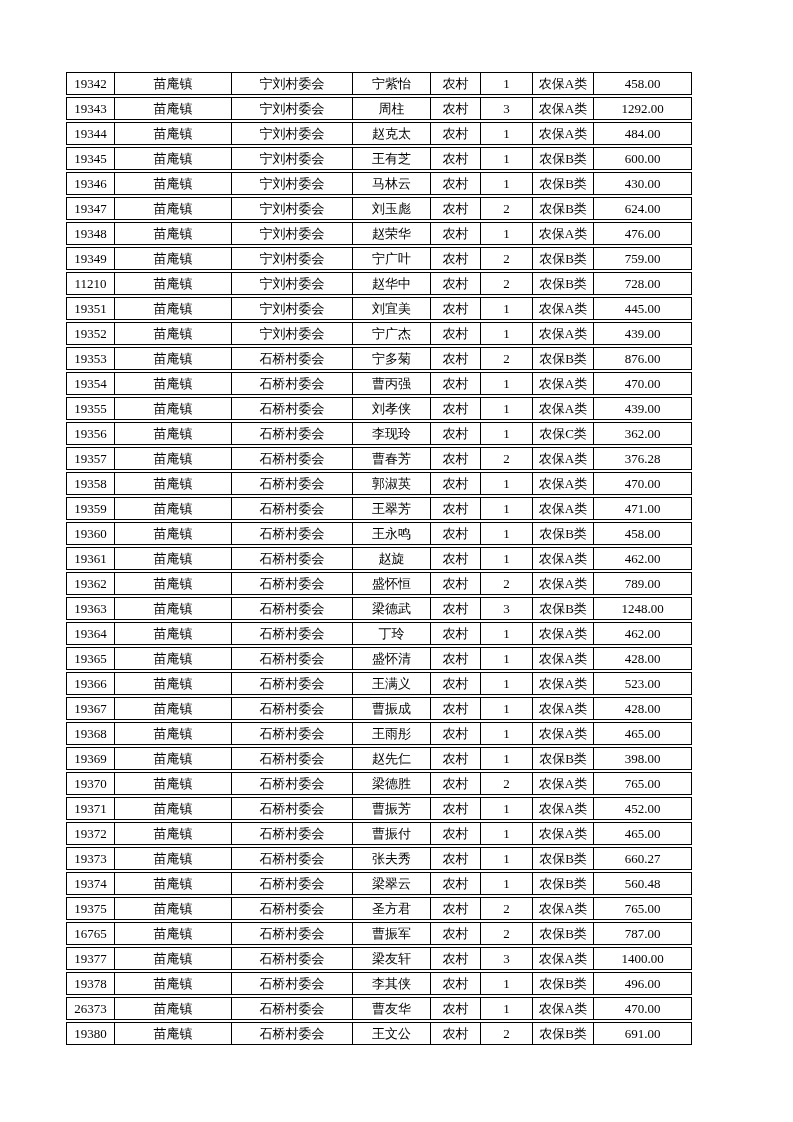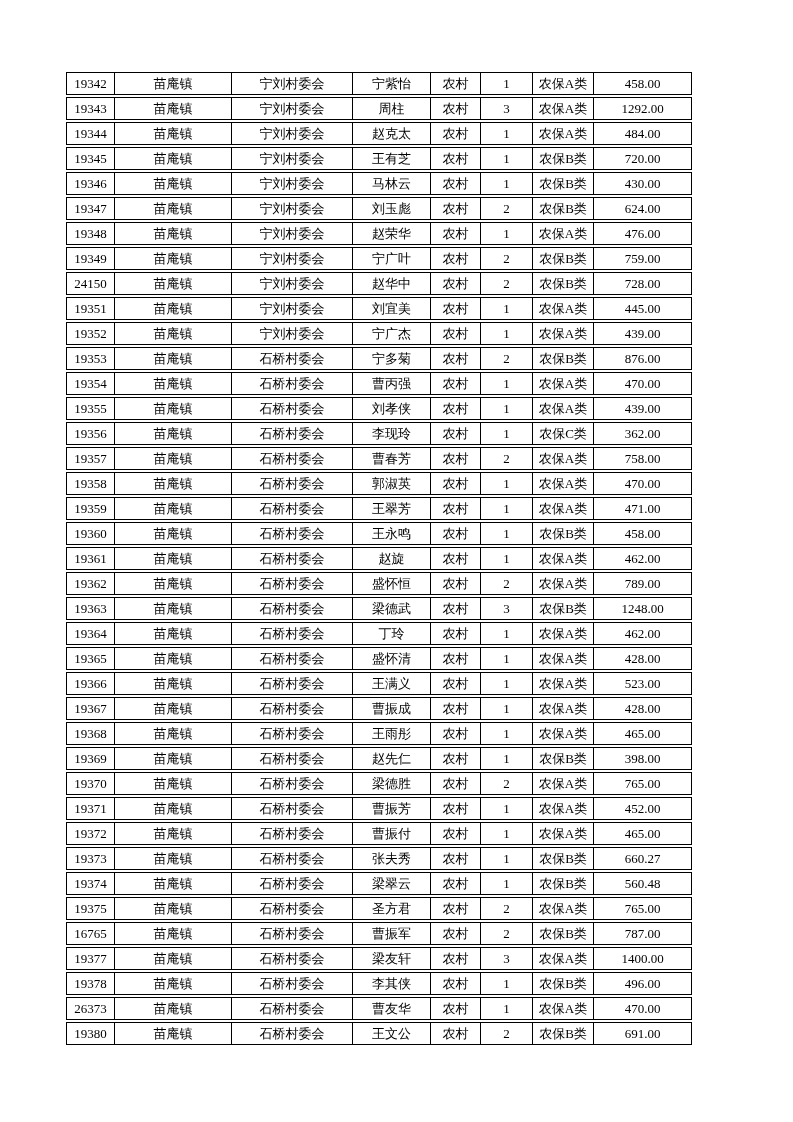--- a/index.html
+++ b/index.html
@@ -84,21 +84,21 @@
       <div class="cell">484.00</div>
     </div>
     <div class="table-row">
       <div class="cell">19345</div>
       <div class="cell">苗庵镇</div>
       <div class="cell">宁刘村委会</div>
       <div class="cell">王有芝</div>
       <div class="cell">农村</div>
       <div class="cell">1</div>
       <div class="cell">农保B类</div>
-      <div class="cell">720.00</div>
+      <div class="cell">600.00</div>
     </div>
     <div class="table-row">
       <div class="cell">19346</div>
       <div class="cell">苗庵镇</div>
       <div class="cell">宁刘村委会</div>
       <div class="cell">马林云</div>
       <div class="cell">农村</div>
       <div class="cell">1</div>
       <div class="cell">农保B类</div>
       <div class="cell">430.00</div>
@@ -127,21 +127,21 @@
       <div class="cell">19349</div>
       <div class="cell">苗庵镇</div>
       <div class="cell">宁刘村委会</div>
       <div class="cell">宁广叶</div>
       <div class="cell">农村</div>
       <div class="cell">2</div>
       <div class="cell">农保B类</div>
       <div class="cell">759.00</div>
     </div>
     <div class="table-row">
-      <div class="cell">24150</div>
+      <div class="cell">11210</div>
       <div class="cell">苗庵镇</div>
       <div class="cell">宁刘村委会</div>
       <div class="cell">赵华中</div>
       <div class="cell">农村</div>
       <div class="cell">2</div>
       <div class="cell">农保B类</div>
       <div class="cell">728.00</div>
     </div>
     <div class="table-row">
       <div class="cell">19351</div>
@@ -204,21 +204,21 @@
       <div class="cell">362.00</div>
     </div>
     <div class="table-row">
       <div class="cell">19357</div>
       <div class="cell">苗庵镇</div>
       <div class="cell">石桥村委会</div>
       <div class="cell">曹春芳</div>
       <div class="cell">农村</div>
       <div class="cell">2</div>
       <div class="cell">农保A类</div>
-      <div class="cell">758.00</div>
+      <div class="cell">376.28</div>
     </div>
     <div class="table-row">
       <div class="cell">19358</div>
       <div class="cell">苗庵镇</div>
       <div class="cell">石桥村委会</div>
       <div class="cell">郭淑英</div>
       <div class="cell">农村</div>
       <div class="cell">1</div>
       <div class="cell">农保A类</div>
       <div class="cell">470.00</div>

